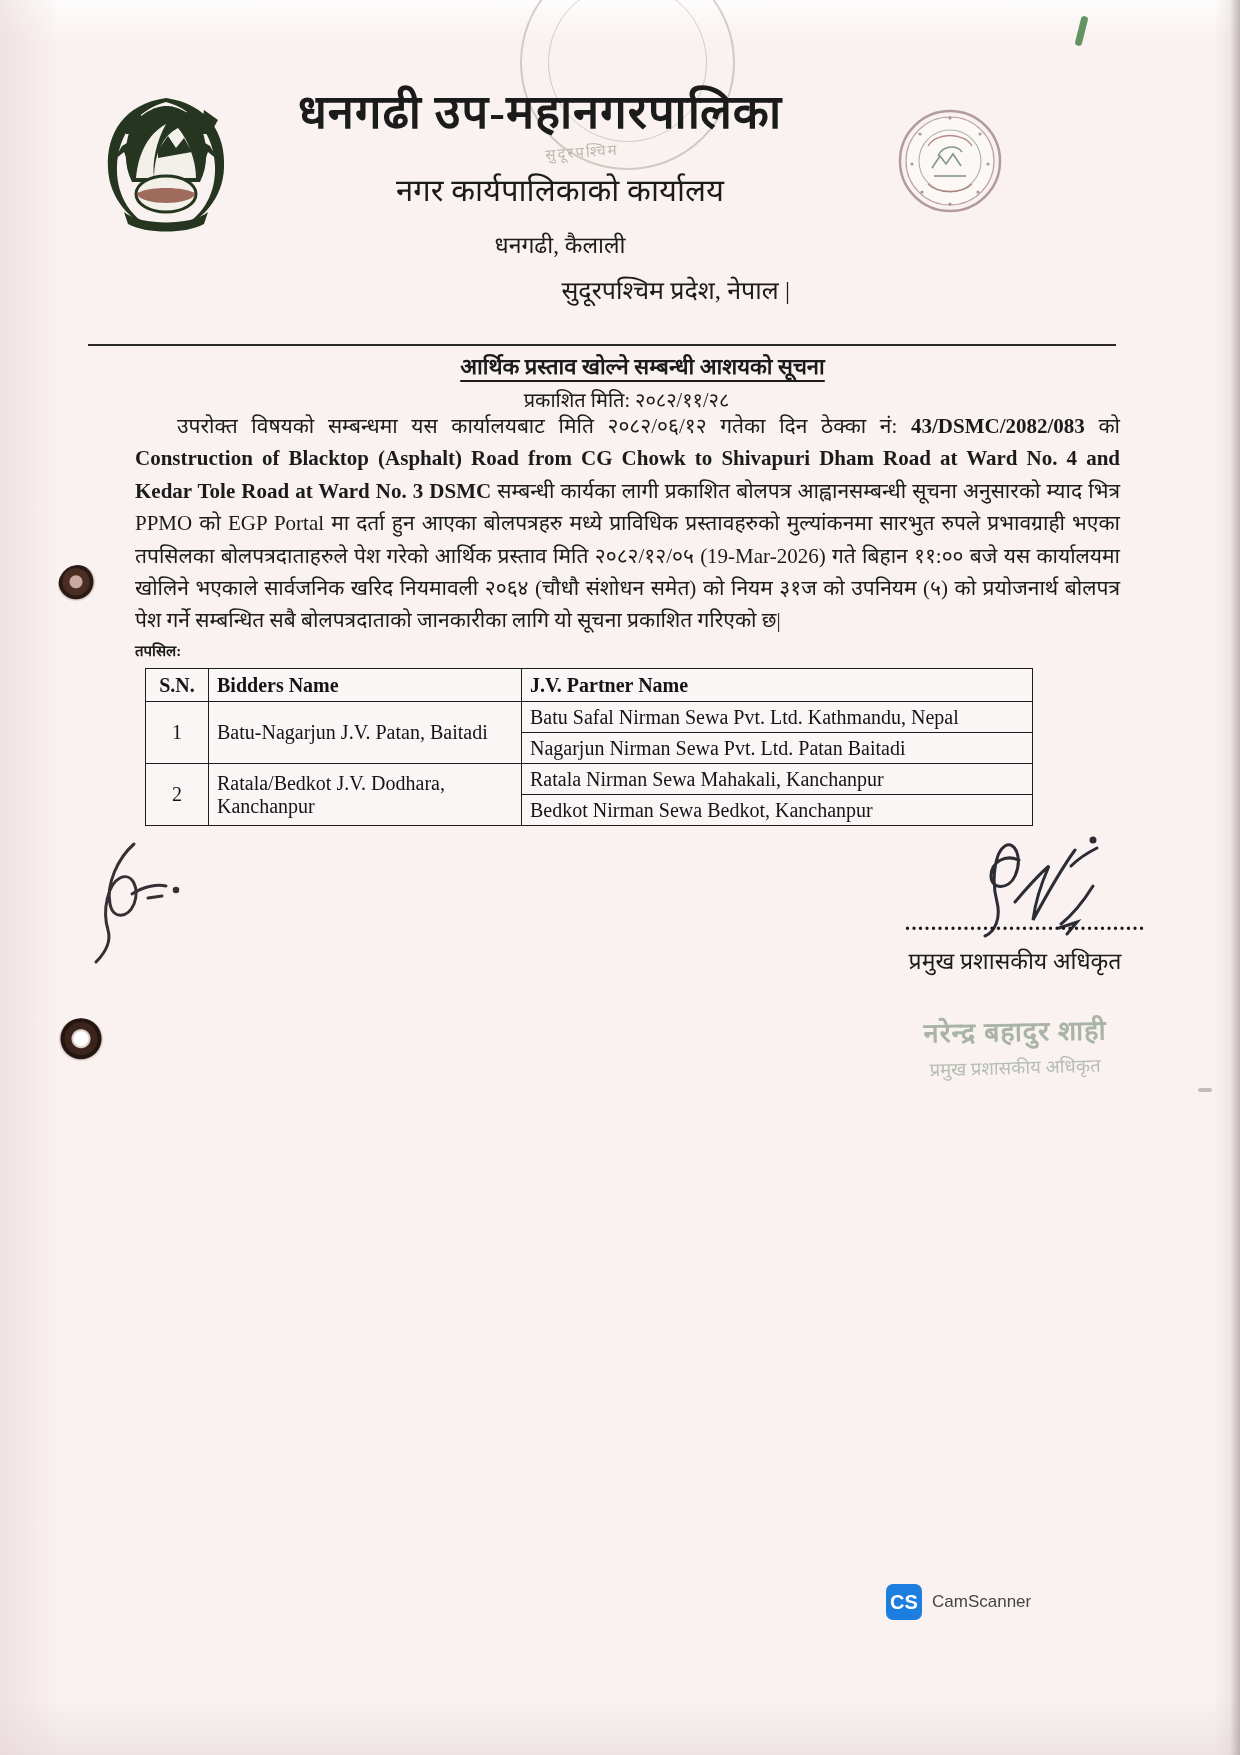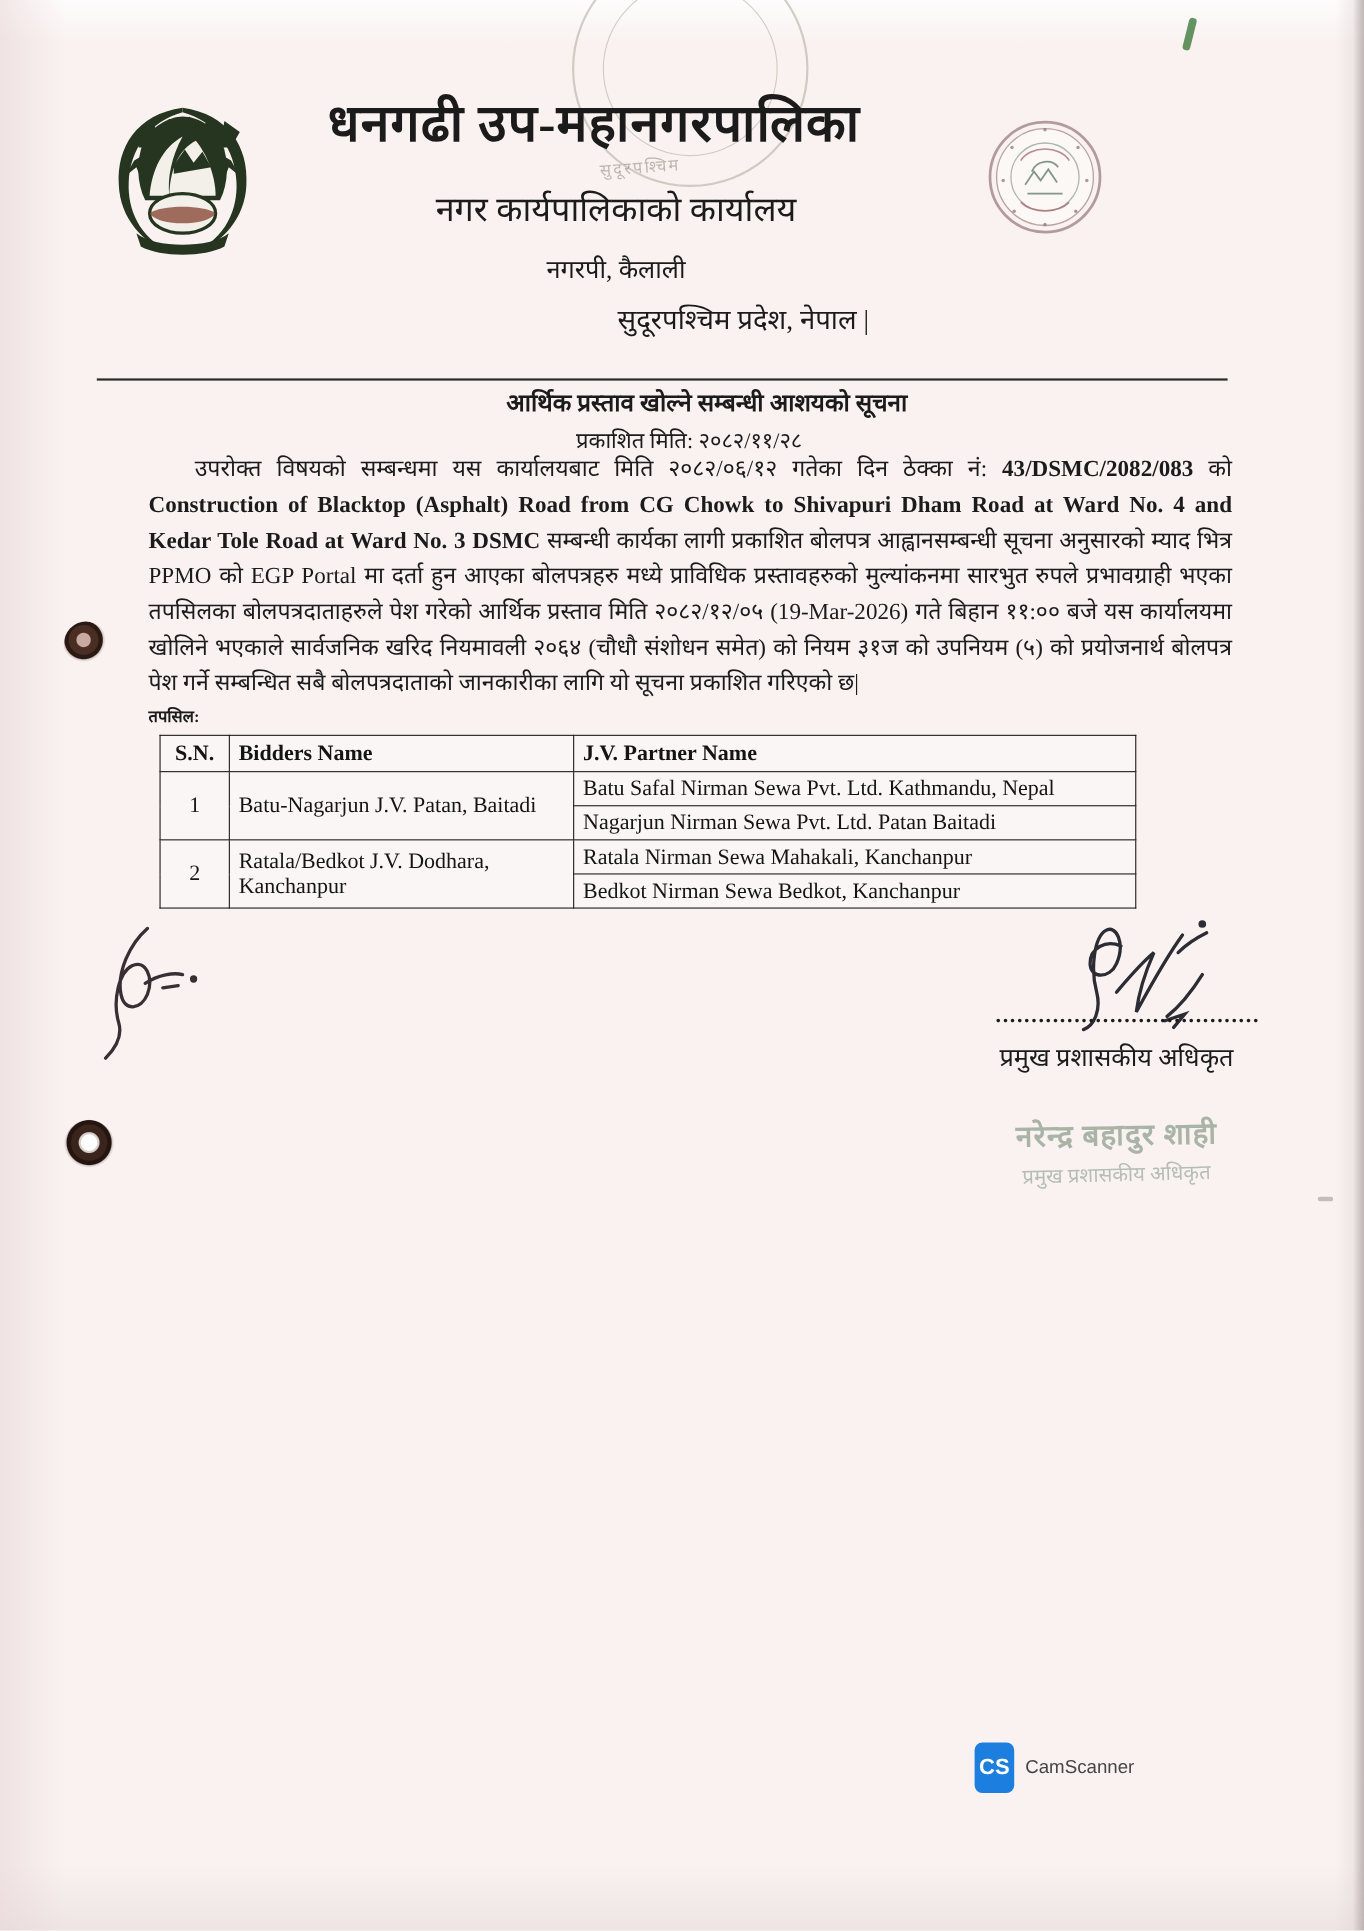--- a/index.html
+++ b/index.html
@@ -16,21 +16,21 @@
   .ink{color:#1b1b1b;}
   .ctr{text-align:center;}
   .b{font-weight:700;}
   
   .org-title{left:175px;top:78px;width:730px;font-size:47px;font-weight:700;letter-spacing:1px;}
   .office{left:280px;top:168px;width:560px;font-size:31px;}
   .place{left:380px;top:228px;width:360px;font-size:23px;}
   .province{left:380px;top:272px;width:410px;font-size:25px;text-align:right;}
   .hr-line{left:88px;top:344px;width:1028px;height:0;border-top:2.5px solid #2a2a2a;}
   .notice-title{left:135px;top:350px;width:983px;font-size:22px;font-weight:700;}
-  .notice-title span{text-underline-offset:6px;text-decoration-thickness:2px;margin-left:32px;}
+  .notice-title span{text-decoration:underline;text-underline-offset:6px;text-decoration-thickness:2px;margin-left:32px;}
   .pub-date{left:135px;top:386px;width:983px;font-size:20px;}
   
   .body-par{left:135px;top:410px;width:985px;font-size:21px;line-height:32.4px;
             text-align:justify;text-indent:42px;}
   .tapasil{left:135px;top:640px;font-size:15px;font-weight:700;}
   
   .bid-table{left:145px;top:668px;border-collapse:collapse;table-layout:fixed;}
   .bid-table td,.bid-table th{border:1.8px solid #1d1d1d;font-size:20px;color:#141414;
       padding:1px 8px;vertical-align:middle;background:rgba(255,255,255,.35);}
   .bid-table th{font-weight:700;text-align:center;height:30px;}
@@ -58,21 +58,21 @@
     background:radial-gradient(circle at 50% 45%, #fff 0 7px, #d8cfc8 8px 9px, #3a241c 10px 16px, #241510 17px 20px, rgba(120,90,80,.25) 21px, transparent 23px);}
   
   .corner-mark{left:1078px;top:16px;width:7px;height:30px;background:#3f7a3c;opacity:.8;
       transform:rotate(14deg);border-radius:3px;}
   .edge-dash{left:1198px;top:1088px;width:14px;height:4px;background:#9a9a9a;opacity:.6;border-radius:2px;}
   .right-shadow{right:0;top:0;width:10px;height:1755px;
       background:linear-gradient(270deg, rgba(150,140,140,.5), rgba(150,140,140,0));}
   
   .cam{left:886px;top:1584px;display:flex;align-items:center;gap:10px;
        font-family:"Liberation Sans",sans-serif;}
-  .cam-badge{width:36px;height:46px;border-radius:7px;background:#1c7ede;color:#fff;
+  .cam-badge{width:36px;height:36px;border-radius:7px;background:#1c7ede;color:#fff;
        display:flex;align-items:center;justify-content:center;font-weight:700;font-size:20px;}
   .cam-name{font-size:17px;color:#454545;}
   svg{display:block;}
 </style>
 </head>
 <body>
 
 <div class="page">
 
   <div class="abs hdr-stamp">
@@ -122,21 +122,21 @@
           <circle cx="90" cy="58" r="1.6"></circle>
         <circle cx="24" cy="86" r="1.6"></circle>
           <circle cx="80" cy="86" r="1.6"></circle>
           <circle cx="52" cy="98" r="1.6"></circle>
       </g>
     </svg>
   </div>
 
   <div class="abs ctr ink office">नगर कार्यपालिकाको कार्यालय</div>
   <div class="abs ctr ink org-title">धनगढी उप-महानगरपालिका</div>
-  <div class="abs ctr ink place">नगरपी, कैलाली</div>
+  <div class="abs ctr ink place">धनगढी, कैलाली</div>
   <div class="abs ctr ink province">सुदूरपश्चिम प्रदेश, नेपाल |</div>
 
   <div class="abs hr-line"></div>
 
   <div class="abs ctr ink notice-title">
     <span>आर्थिक प्रस्ताव खोल्ने सम्बन्धी आशयको सूचना</span>
   </div>
   <div class="abs ctr ink pub-date">प्रकाशित मिति: २०८२/११/२८</div>
 
   <div class="abs ink body-par"><span>उपरोक्त विषयको सम्बन्धमा यस कार्यालयबाट मिति २०८२/०६/१२ गतेका दिन ठेक्का नं: </span><span class="b">43/DSMC/2082/083</span><span> को </span><span class="b">Construction of Blacktop (Asphalt) Road from CG Chowk to Shivapuri Dham Road at Ward No. 4 and Kedar Tole Road at Ward No. 3 DSMC</span><span> सम्बन्धी कार्यका लागी प्रकाशित बोलपत्र आह्वानसम्बन्धी सूचना अनुसारको म्याद भित्र PPMO को EGP Portal मा दर्ता हुन आएका बोलपत्रहरु मध्ये प्राविधिक प्रस्तावहरुको मुल्यांकनमा सारभुत रुपले प्रभावग्राही भएका तपसिलका बोलपत्रदाताहरुले पेश गरेको आर्थिक प्रस्ताव मिति २०८२/१२/०५ (19-Mar-2026) गते बिहान ११:०० बजे यस कार्यालयमा खोलिने भएकाले सार्वजनिक खरिद नियमावली २०६४ (चौधौ संशोधन समेत) को नियम ३१ज को उपनियम (५) को प्रयोजनार्थ बोलपत्र पेश गर्ने सम्बन्धित सबै बोलपत्रदाताको जानकारीका लागि यो सूचना प्रकाशित गरिएको छ|</span></div>

